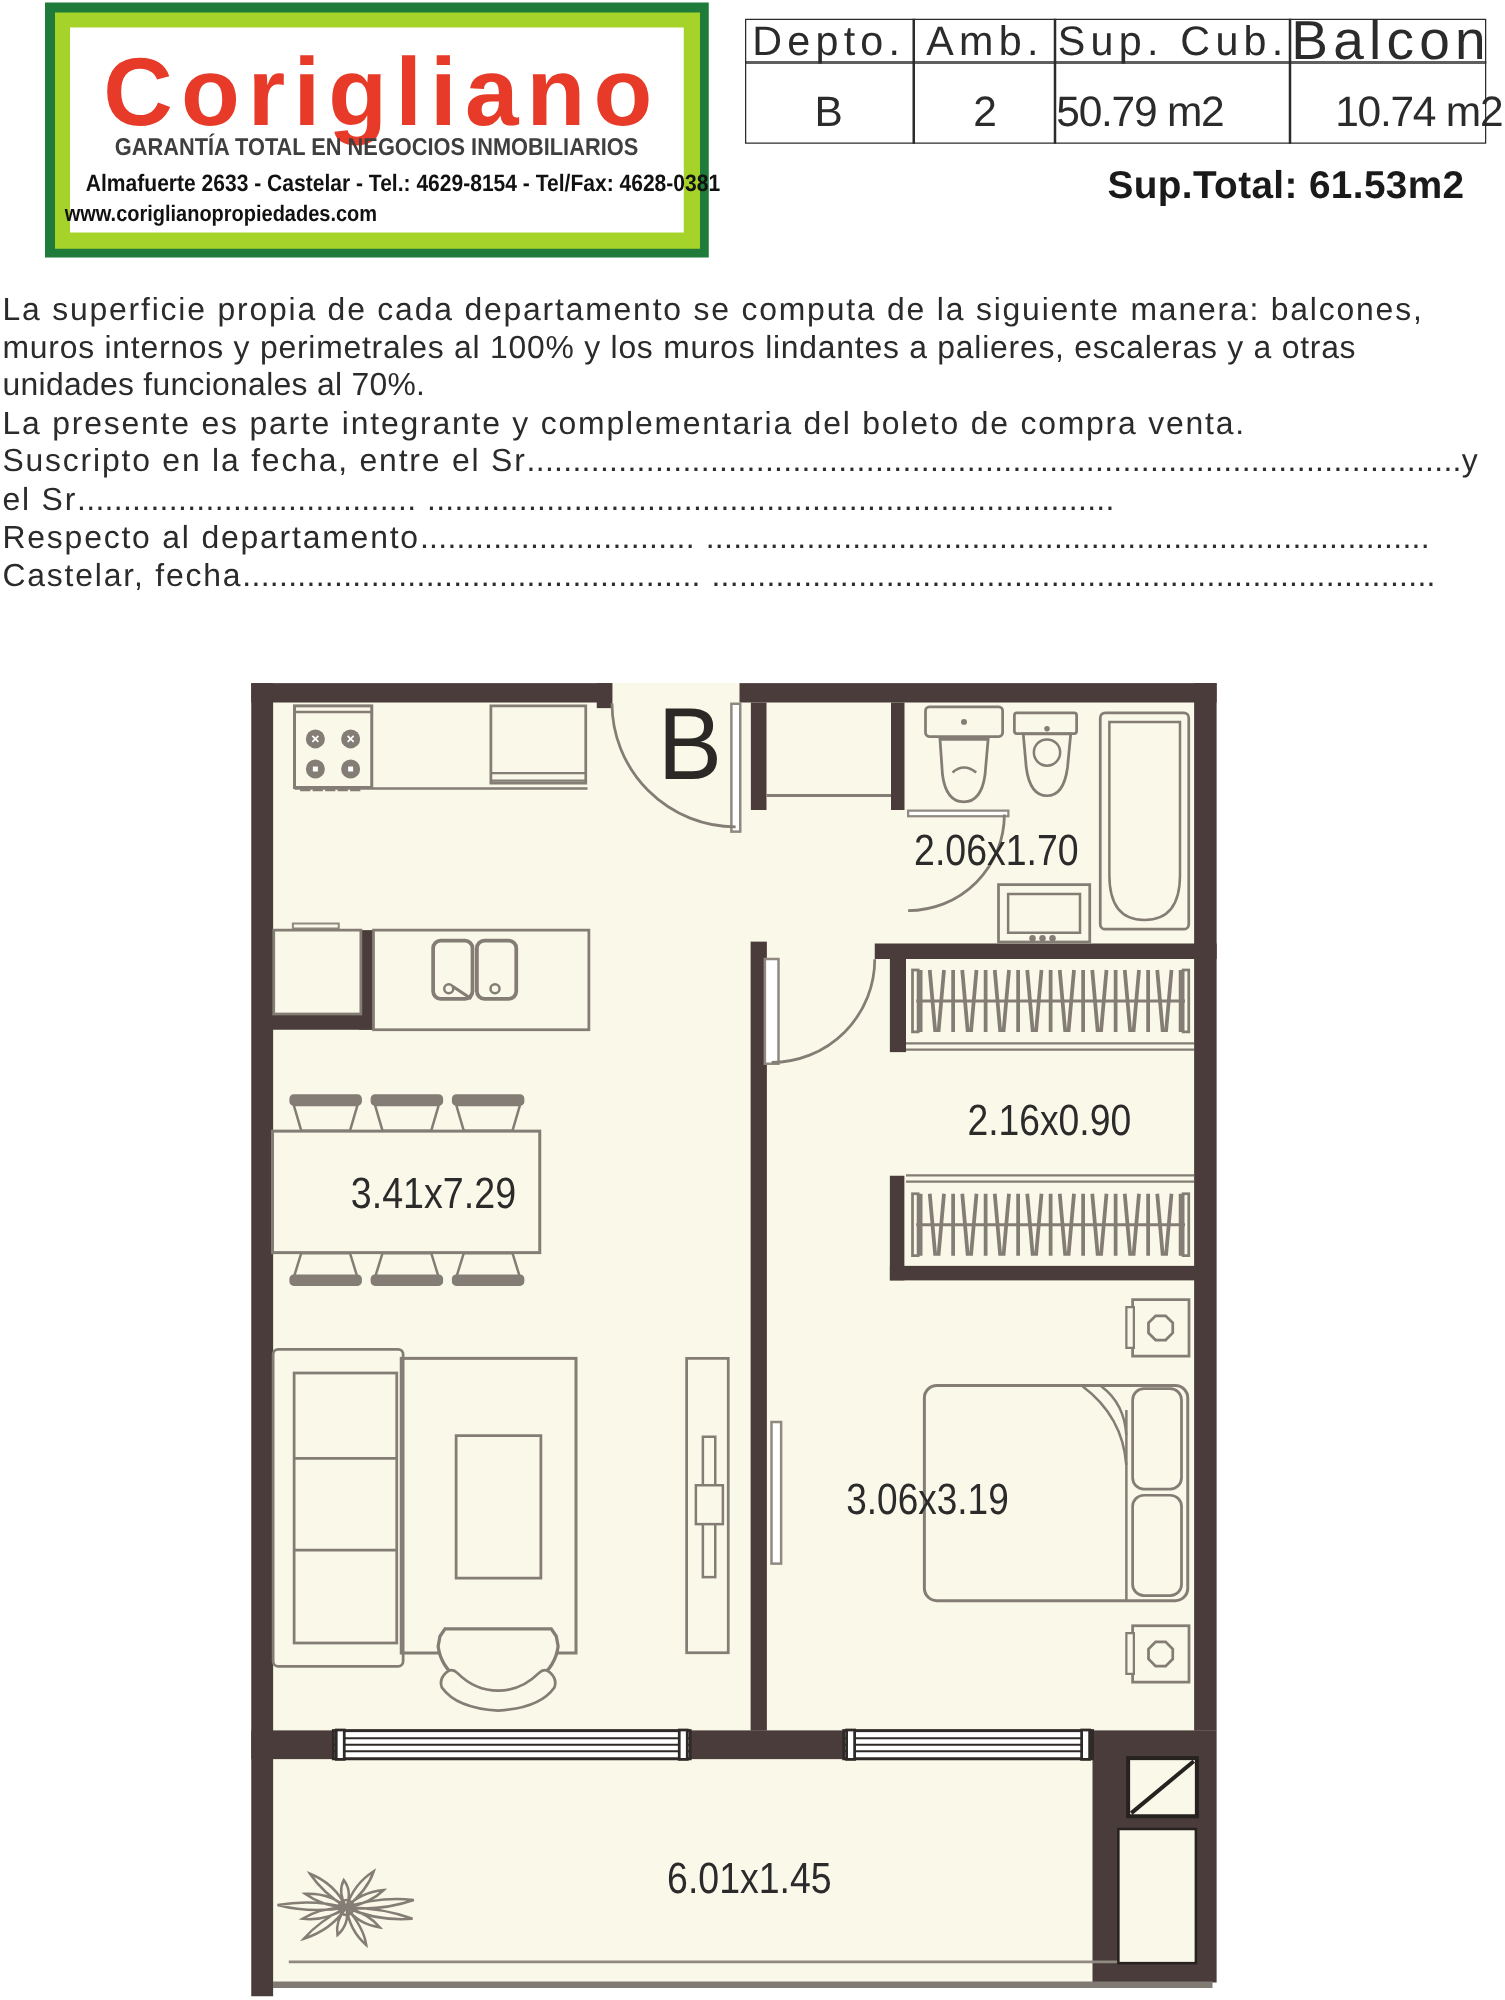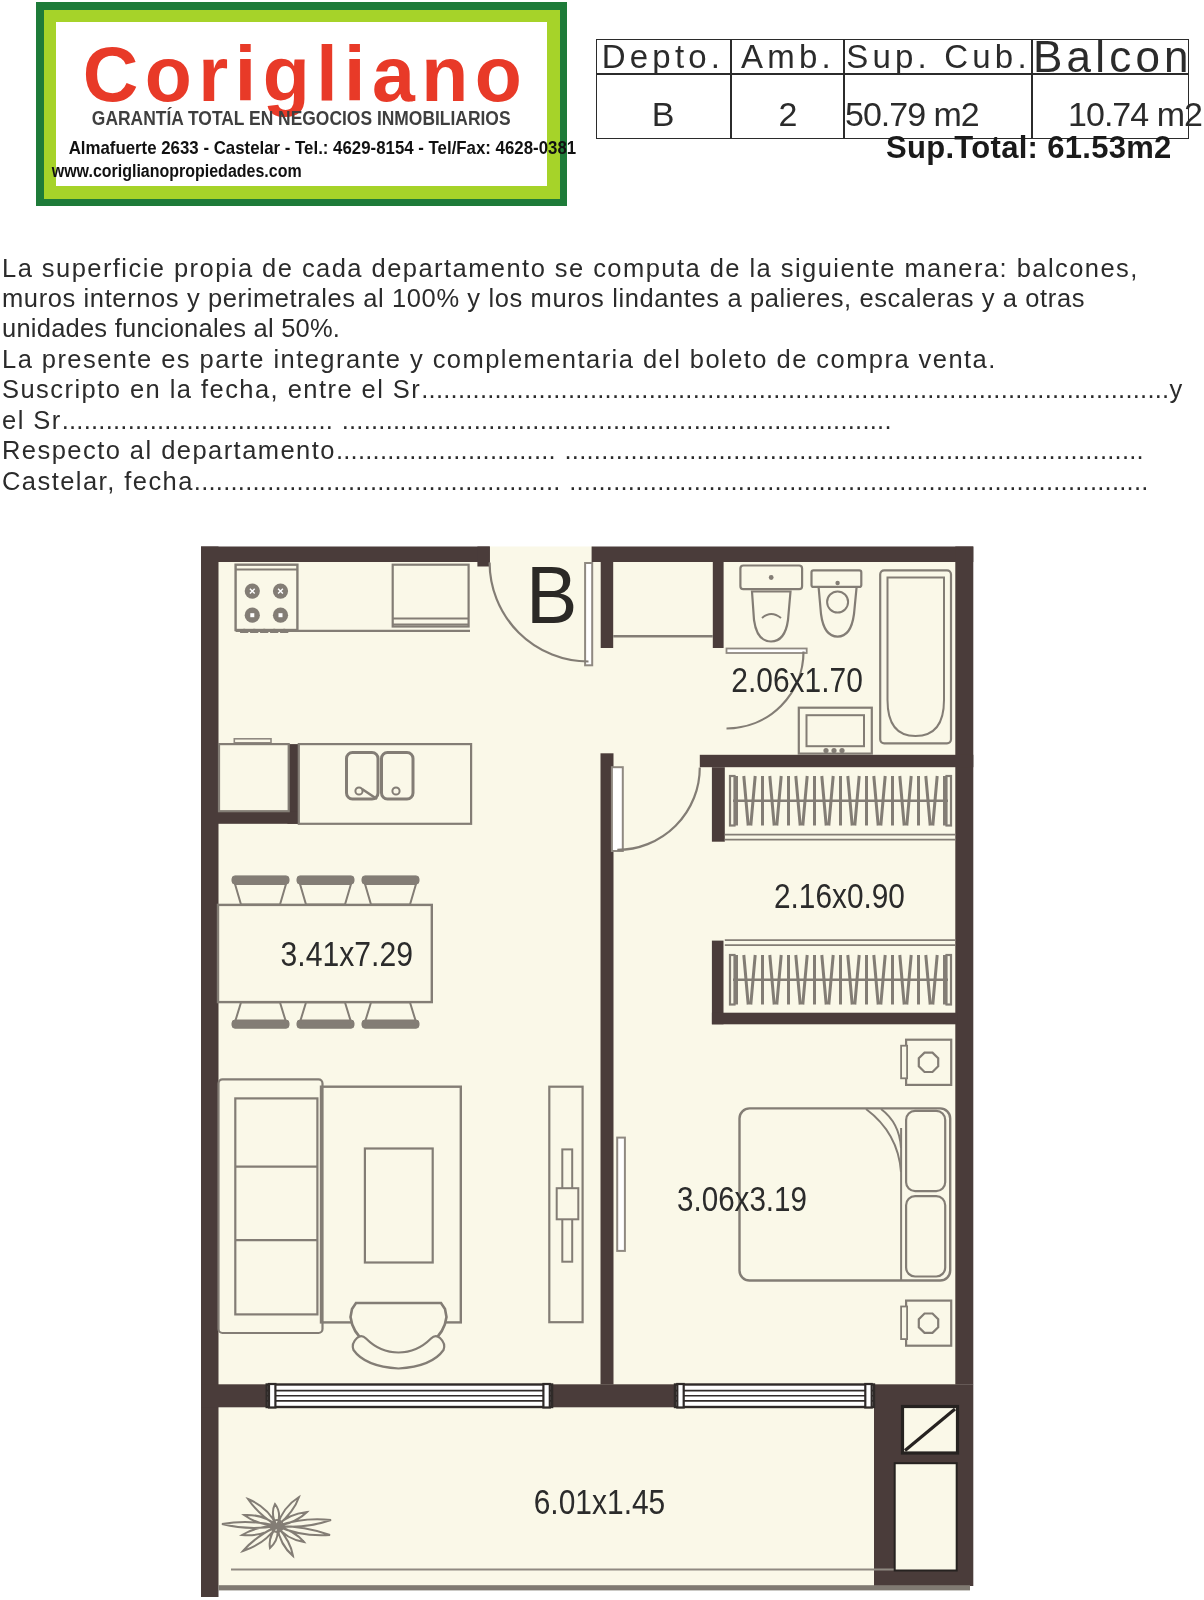--- a/index.html
+++ b/index.html
@@ -233,21 +233,21 @@
 
   <div class="abs" style="left:4px;top:34px;width:531px;text-align:center;font-size:77px;line-height:1;font-weight:bold;color:#e83a28;letter-spacing:6.5px;">Corigliano</div>
 
   <div class="abs" style="left:0;top:106.8px;width:531px;text-align:center;white-space:nowrap;font-size:19.5px;line-height:1;font-weight:bold;color:#3f3f3f;"><span style="display:inline-block;transform:scaleX(0.894);transform-origin:center;">GARANTÍA TOTAL EN NEGOCIOS INMOBILIARIOS</span></div>
 
   <div class="abs" style="left:0;top:136px;width:531px;text-align:center;white-space:nowrap;font-size:19px;line-height:1;font-weight:bold;color:#111;"><span style="display:inline-block;transform:scaleX(0.886);transform-origin:center;">Almafuerte 2633 - Castelar - Tel.: 4629-8154 - Tel/Fax: 4628-0381</span></div>
 
   <div class="abs" style="left:0;top:160px;width:531px;white-space:nowrap;font-size:18px;line-height:1;font-weight:bold;color:#111;"><span style="display:inline-block;transform:scaleX(0.888);transform-origin:center;">www.coriglianopropiedades.com</span></div>
 </div>
 
-<div class="abs" style="left:596px;top:14.6px;width:593px;height:100px;margin-top:24px;">
+<div class="abs" style="left:596px;top:14.6px;width:593px;height:100px;">
 
   <div class="abs" style="left:0;top:0;width:593px;height:36px;border:1.8px solid #2b2b2b;box-sizing:border-box;"></div>
   <div class="abs" style="left:0;top:34.2px;width:593px;height:65.9px;border:1.8px solid #2b2b2b;box-sizing:border-box;"></div>
   <div class="abs" style="left:134.2px;top:0;width:1.8px;height:100px;background:#2b2b2b;"></div>
   <div class="abs" style="left:247.4px;top:0;width:1.8px;height:100px;background:#2b2b2b;"></div>
   <div class="abs" style="left:435.1px;top:0;width:1.8px;height:100px;background:#2b2b2b;"></div>
 
   <div class="cell" style="left:0;top:0px;width:134px;text-align:center;font-size:33px;letter-spacing:4.2px;line-height:36px;">Depto.</div>
 
   <div class="cell" style="left:136px;top:0px;width:112px;text-align:center;font-size:33px;letter-spacing:4.2px;line-height:36px;">Amb.</div>
@@ -261,21 +261,21 @@
   <div class="cell" style="left:136px;top:56px;width:112px;text-align:center;font-size:34px;">2</div>
 
   <div class="cell" style="left:249px;top:56px;width:187px;text-align:left;font-size:34px;letter-spacing:-1px;">50.79 m2</div>
 
   <div class="cell" style="left:437px;top:56px;width:156px;text-align:center;font-size:34px;letter-spacing:-1px;padding-left:24px;">10.74 m2</div>
 </div>
 
 <div class="abs" style="left:886px;top:130px;width:290px;font-size:31px;font-weight:bold;color:#1a1a1a;white-space:nowrap;letter-spacing:0.3px;">Sup.Total: 61.53m2</div>
 
 <div class="abs" id="para" style="left:2px;top:232.5px;width:1200px;font-size:25.5px;line-height:30.45px;color:#2b2b2b;white-space:nowrap;">
-<div style="letter-spacing:1.45px;margin-top:20px;">La superficie propia de cada departamento se computa de la siguiente manera: balcones,</div>
+<div style="letter-spacing:1.45px;">La superficie propia de cada departamento se computa de la siguiente manera: balcones,</div>
 <div style="letter-spacing:0.61px;">muros internos y perimetrales al 100% y los muros lindantes a palieres, escaleras y a otras</div>
-<div style="letter-spacing:0.23px;">unidades funcionales al 50%.</div>
+<div style="letter-spacing:0.23px;">unidades funcionales al 70%.</div>
 <div style="letter-spacing:1.45px;">La presente es parte integrante y complementaria del boleto de compra venta.</div>
 <div style="letter-spacing:1.45px;">Suscripto en la fecha, entre el Sr<span style="letter-spacing:0.25px;">......................................................................................................</span>y</div>
 <div style="letter-spacing:1.45px;">el Sr<span style="letter-spacing:0.25px;">.....................................</span> <span style="letter-spacing:0.25px;">...........................................................................</span></div>
 <div style="letter-spacing:1.45px;">Respecto al departamento<span style="letter-spacing:0.25px;">..............................</span> <span style="letter-spacing:0.25px;">...............................................................................</span></div>
 <div style="letter-spacing:1.45px;">Castelar, fecha<span style="letter-spacing:0.25px;">..................................................</span> <span style="letter-spacing:0.25px;">...............................................................................</span></div>
 </div>
 
 </body></html>

